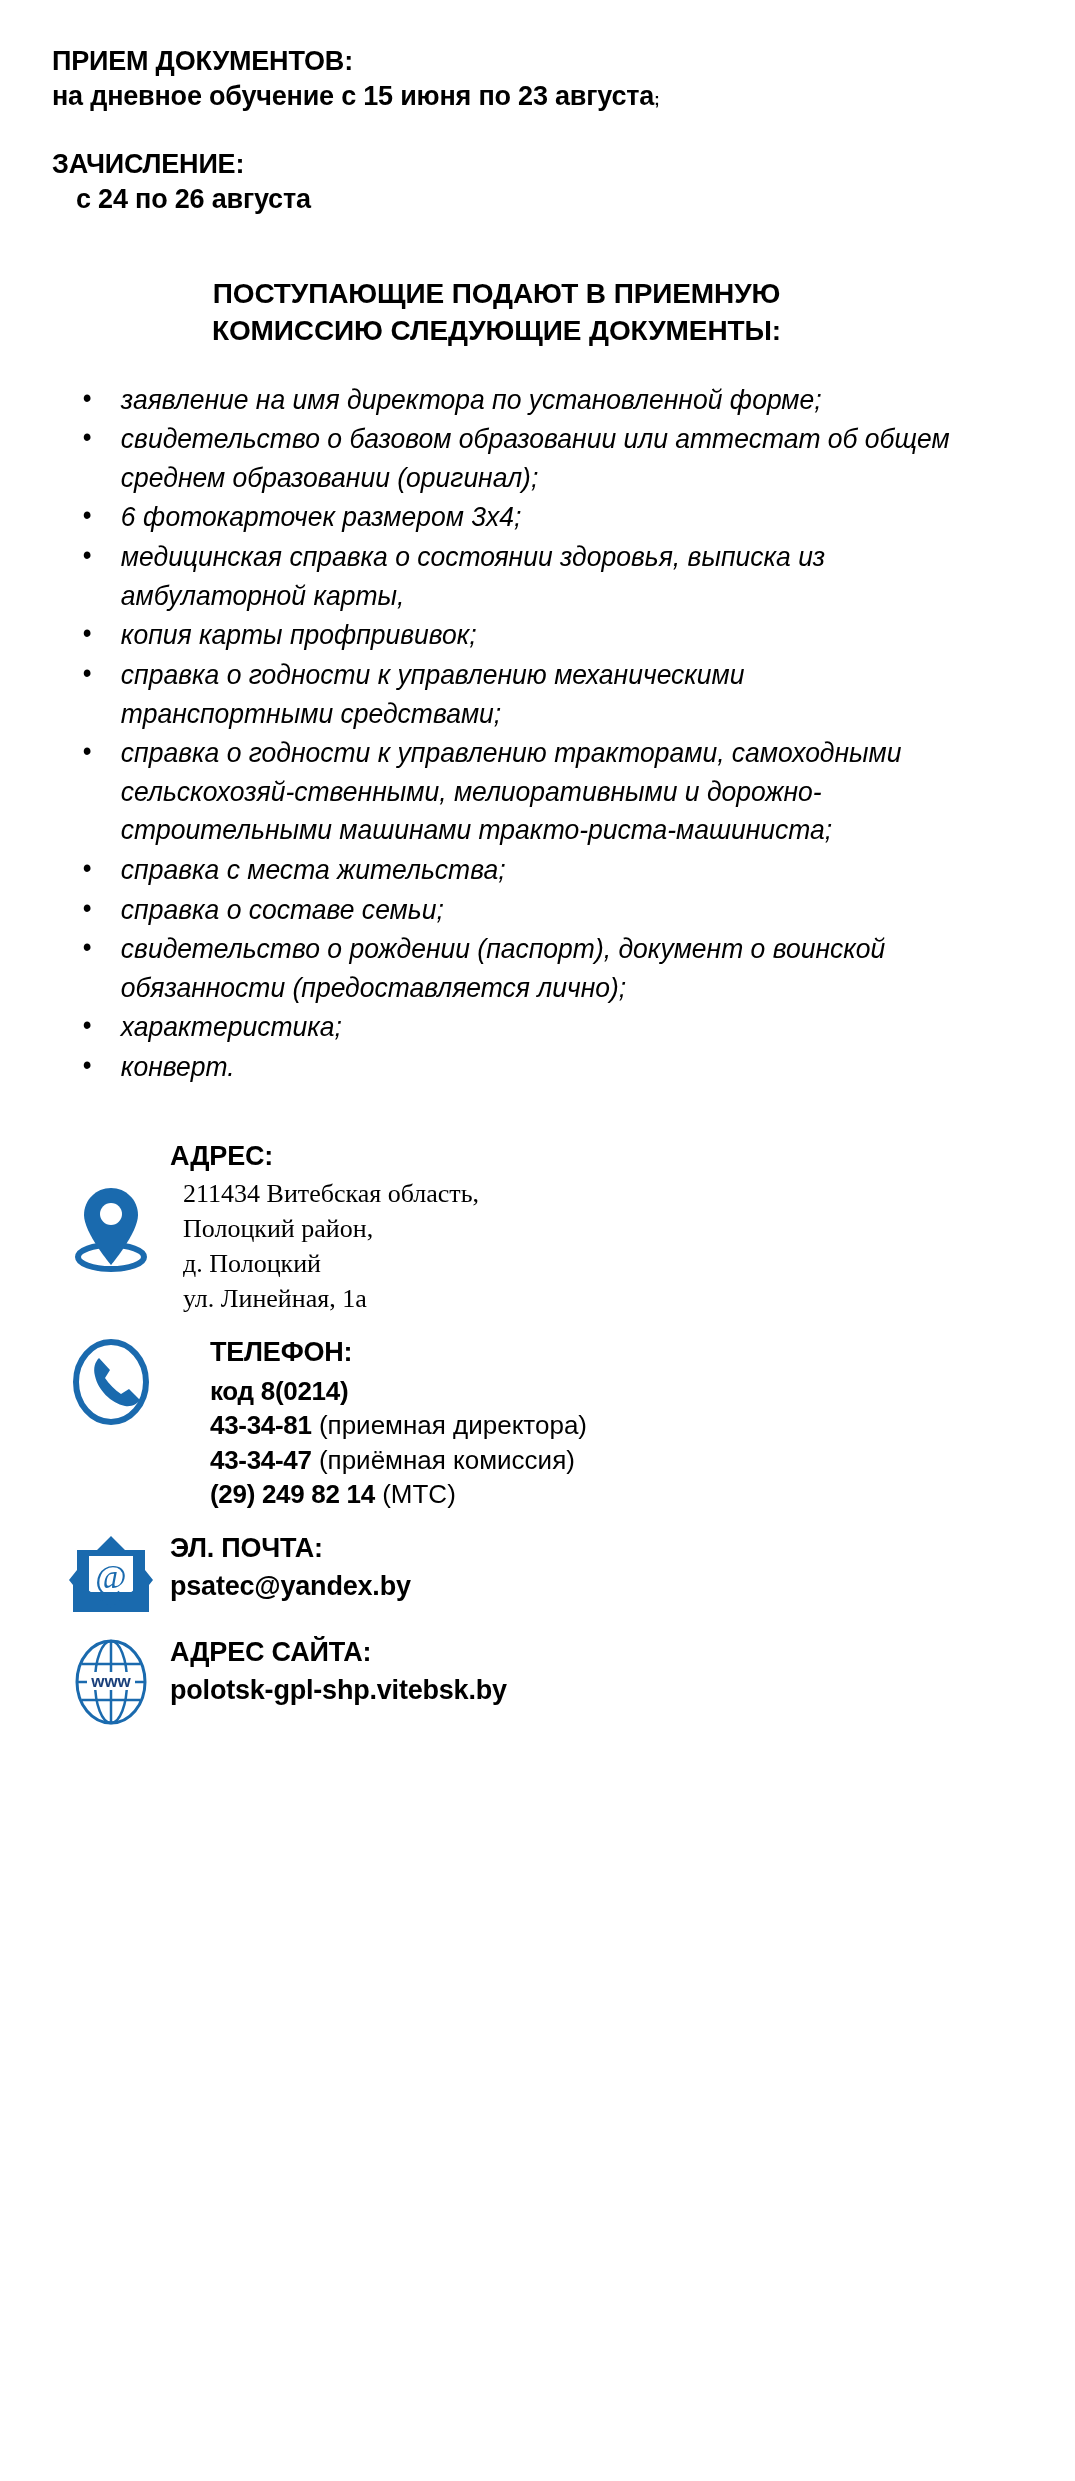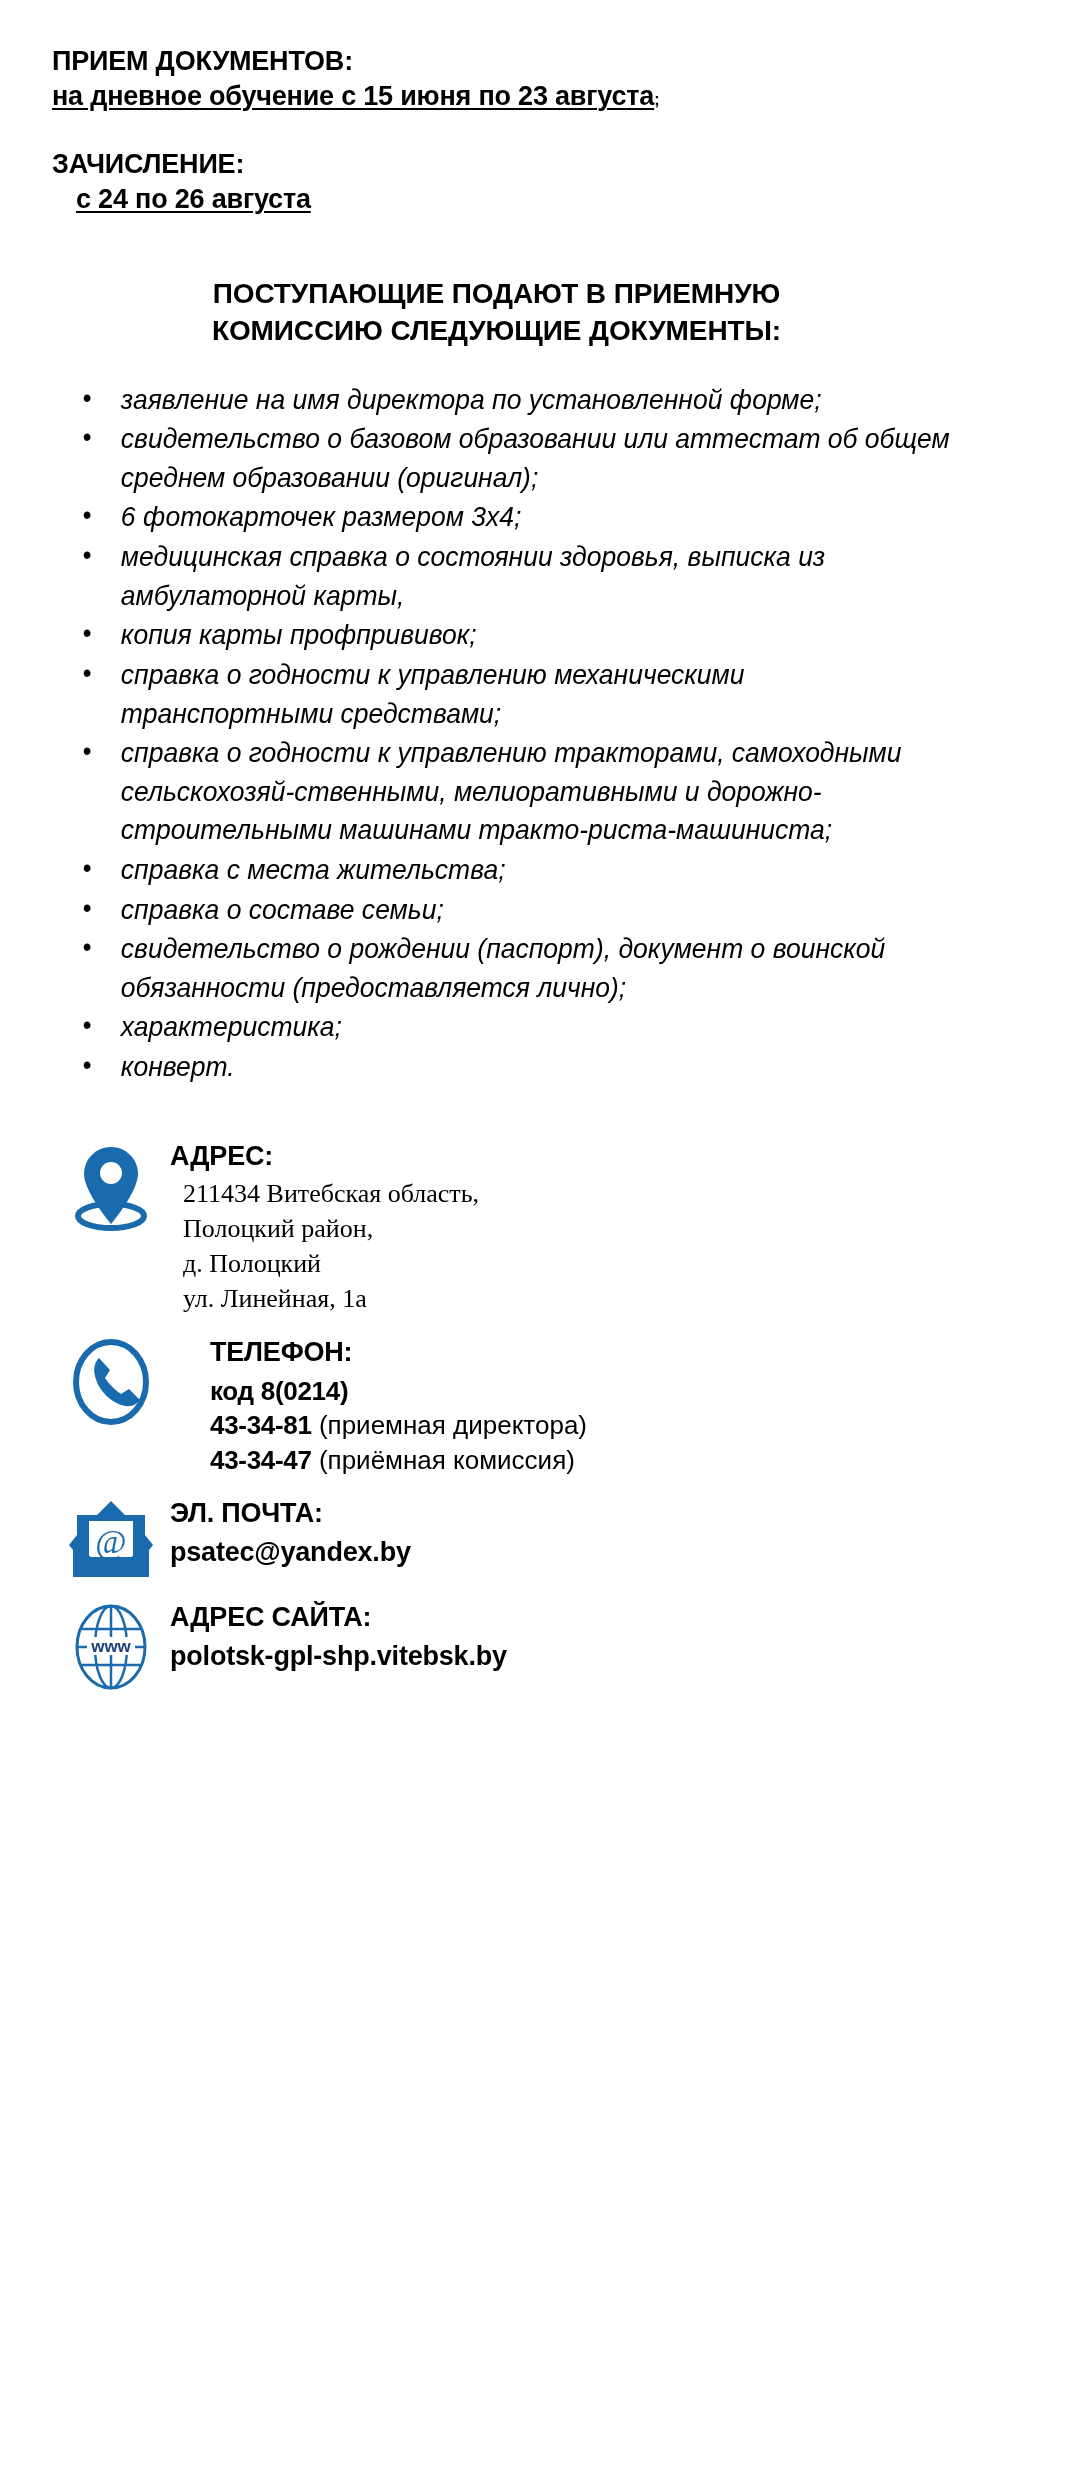--- a/index.html
+++ b/index.html
@@ -32,21 +32,20 @@
     font-weight: bold;
     line-height: 1.28;
     letter-spacing: -0.2px;
     white-space: nowrap;
   }
   .announce-value {
     font-size: 27px;
     font-weight: bold;
     line-height: 1.28;
     letter-spacing: -0.2px;
-    text-decoration: underline;
     text-underline-offset: 3px;
     text-decoration-thickness: 2px;
     white-space: nowrap;
     display: inline-block;
   }
   .announce-value-tail {
     text-decoration: none;
     font-weight: bold;
   }
   .announce-block.second {
@@ -136,21 +135,21 @@
   .phone-num { font-weight: bold; letter-spacing: -0.3px; }
   .phone-note { font-weight: normal; }
 
   .plain-value {
     font-size: 27px;
     font-weight: bold;
     letter-spacing: -0.2px;
     line-height: 1.3;
   }
 
-  .row-address { margin-bottom: 18px; }
+  .row-address { margin-bottom: 18px; align-items: center; }
   .row-phone   { margin-bottom: 18px; gap: 40px; }
   .row-email   { margin-bottom: 20px; }
   .row-site    { margin-bottom: 0; }
 </style>
 </head>
 <body>
 
 <div class="page">
 
   <div class="announce-block">
@@ -211,20 +210,21 @@
           <path d="M28 20 C24 24 22 30 24 38 C27 52 40 65 54 68 C61 69 66 66 69 62
                    L58 51 L50 56 C44 52 38 46 34 40 L39 32 Z" fill="#1a6aae"></path>
         </svg>
       </div>
       <div class="contact-body">
         <div class="contact-title">ТЕЛЕФОН:</div>
         <div class="phone-lines">
           <div class="phone-num">код 8(0214)</div>
           <div><span class="phone-num">43-34-81</span><span class="phone-note"> (приемная директора)</span></div>
           <div><span class="phone-num">43-34-47</span><span class="phone-note"> (приёмная комиссия)</span></div>
+          <div><span class="phone-num">(29) 249 82 14</span><span class="phone-note"> (МТС)</span></div>
         </div>
       </div>
     </div>
 
     <div class="contact-row row-email">
       <div class="contact-icon">
         <svg width="88" height="80" viewBox="0 0 88 80" aria-hidden="true">
           <path d="M44 2 L58 16 L78 16 L78 36 L86 46 L78 56 L78 76 L10 76 L10 56 L2 46 L10 36 L10 16 L30 16 Z" fill="#1a6aae"></path>
           <rect x="22" y="22" width="44" height="36" fill="#ffffff"></rect>
           <path d="M6 44 L44 74 L82 44 L82 78 L6 78 Z" fill="#1a6aae"></path>

